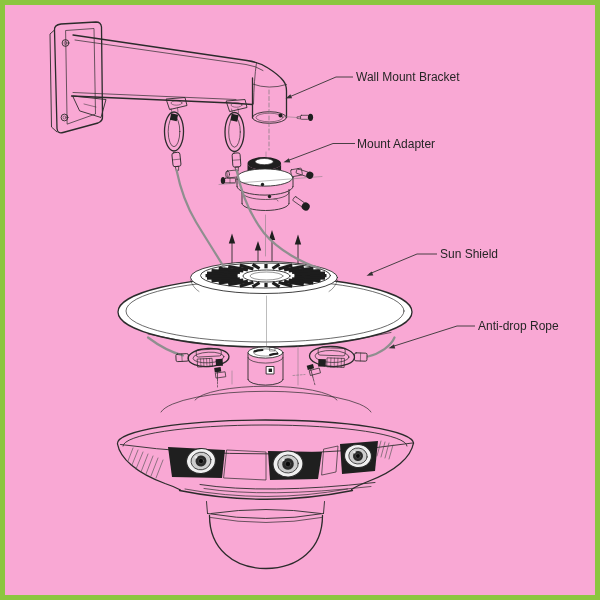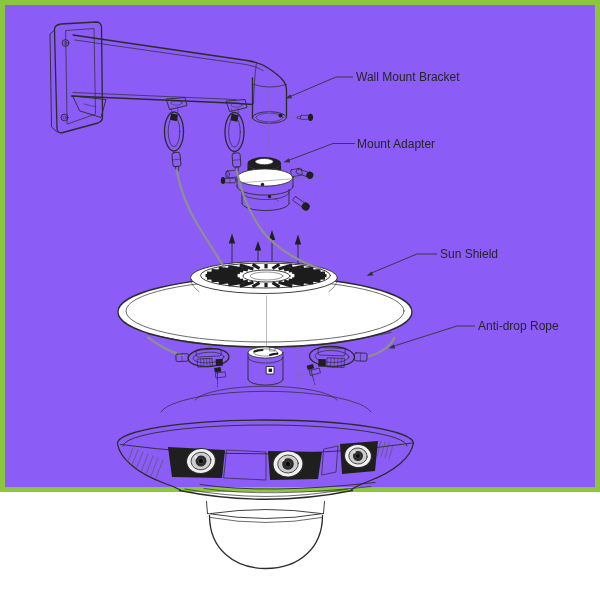--- a/index.html
+++ b/index.html
@@ -1,16 +1,16 @@
 <!DOCTYPE html>
 <html><head>
 <meta charset="utf-8">
 <style>
   html,body{margin:0;padding:0;background:#ffffff;width:600px;height:600px;overflow:hidden;}
-  .frame{position:relative;width:600px;height:492px;box-sizing:border-box;border:5px solid #8CC63F;background:#8b5cf6;text-align:right;}
+  .frame{position:relative;width:600px;height:600px;box-sizing:border-box;border:5px solid #8CC63F;background:#f9a8d4;text-align:right;}
   .frame svg{position:absolute;left:-5px;top:-5px;width:600px;height:600px;}
   
   #diagram path,#diagram ellipse,#diagram circle,#diagram rect,#diagram line,#diagram polygon{
     fill:none;stroke:#2b2b2b;stroke-width:1.1;stroke-linecap:round;stroke-linejoin:round;}
   #diagram .f{fill:#1f1f1f;stroke:none}
   #diagram .fw{fill:#ffffff}
   #diagram .t05{stroke-width:.5}
   #diagram .t07{stroke-width:.7}
   #diagram .t09{stroke-width:.9}
   #diagram .t13{stroke-width:1.3}

